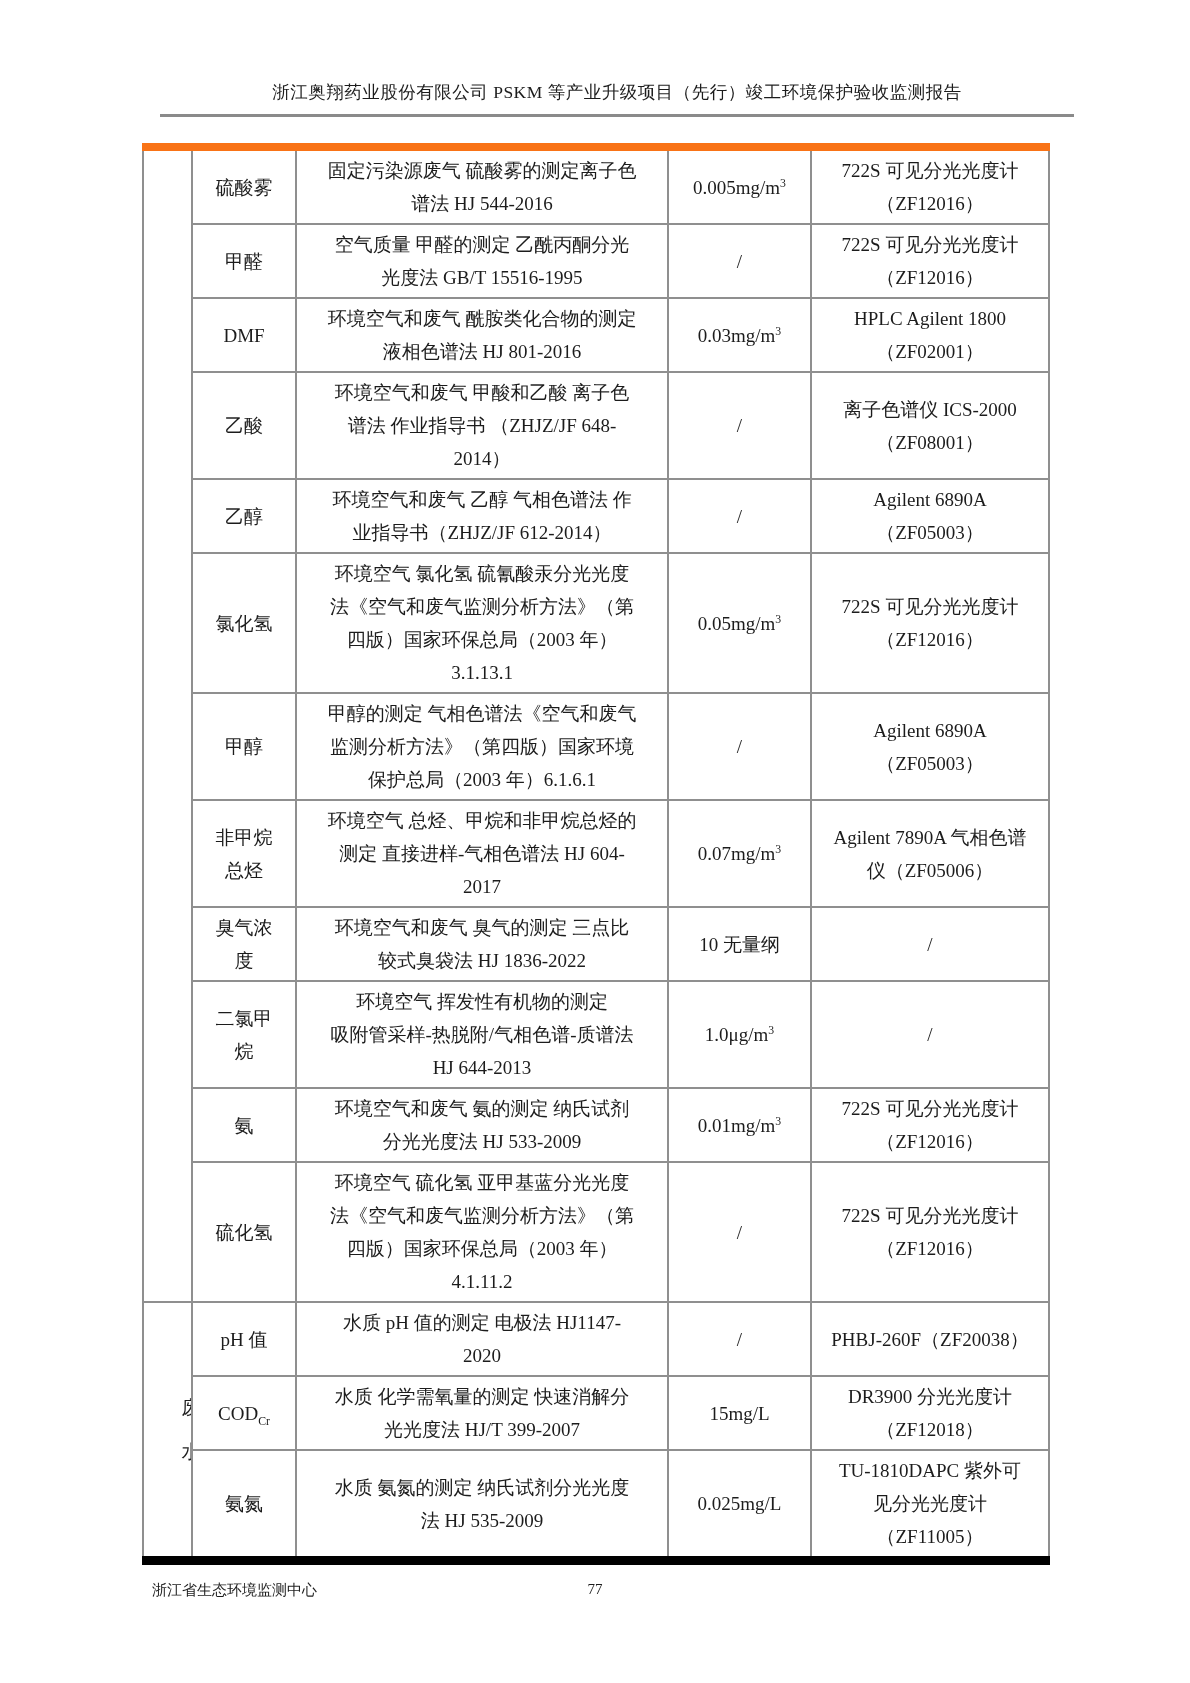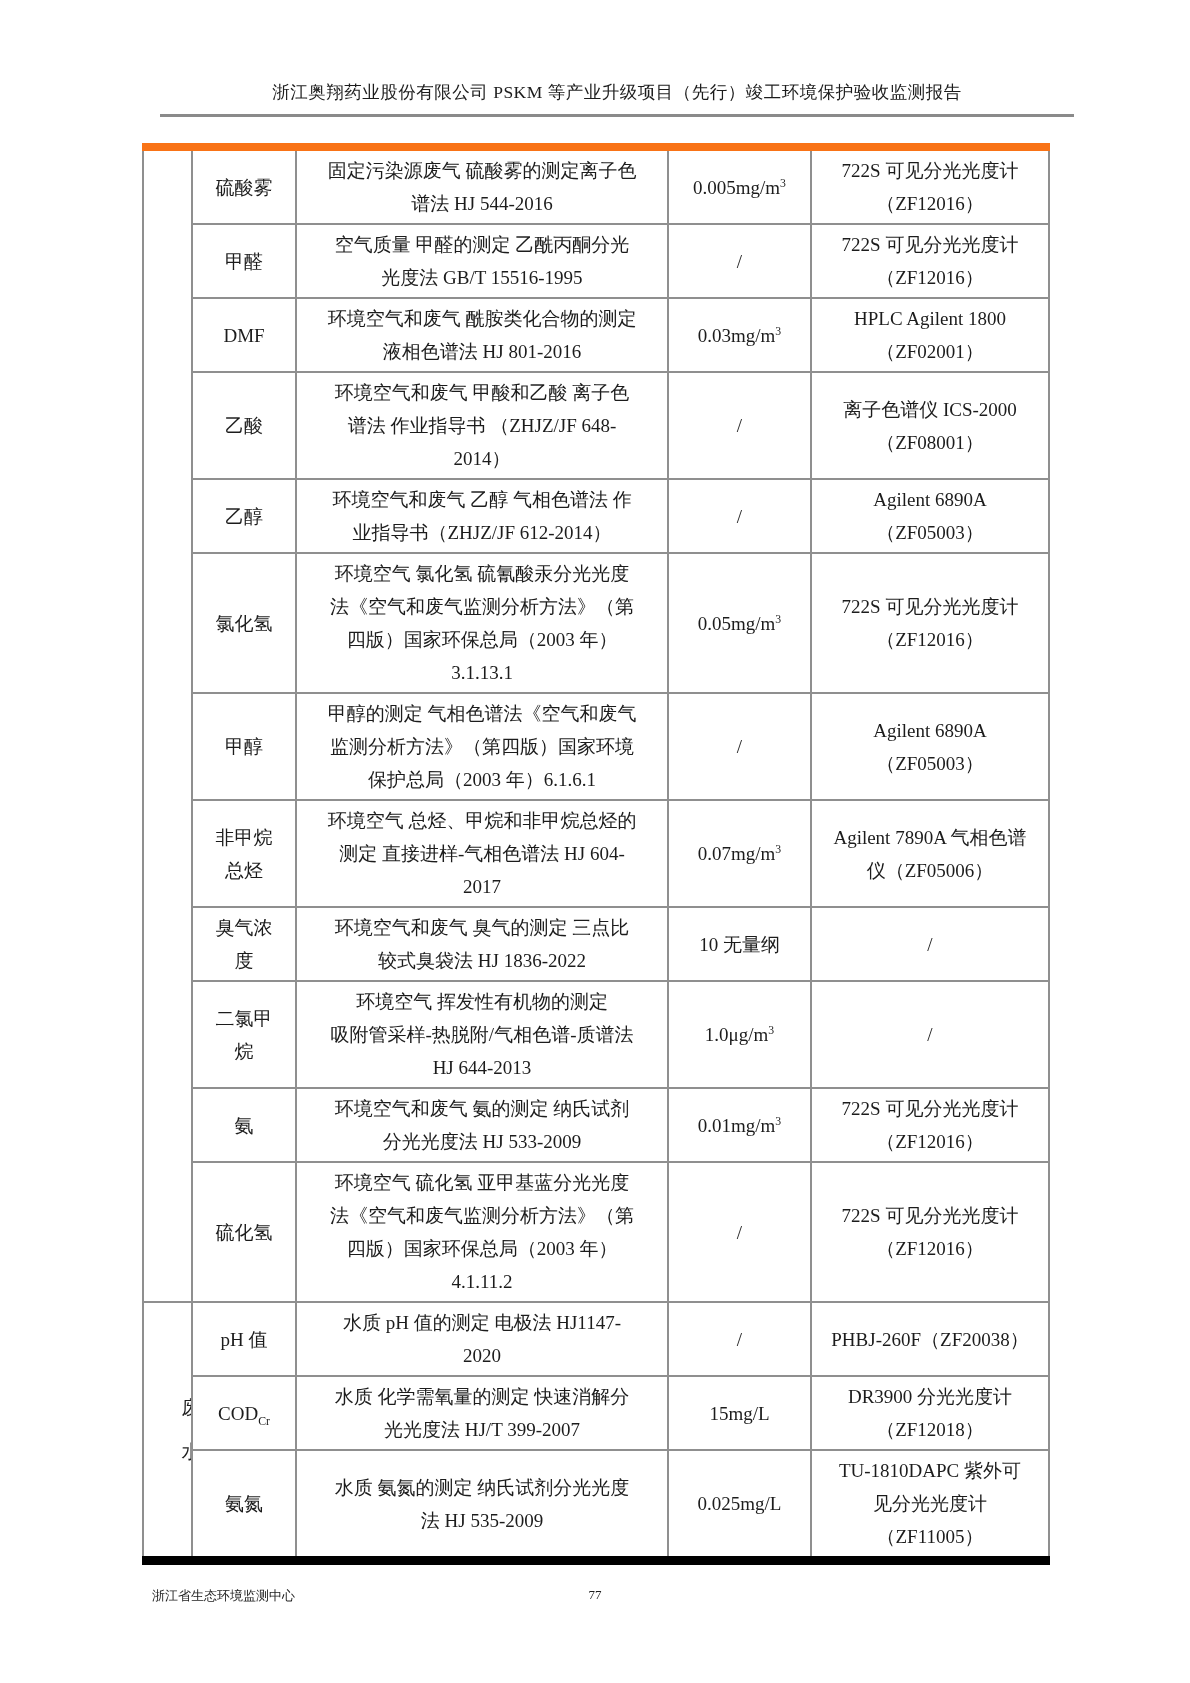--- a/index.html
+++ b/index.html
@@ -47,22 +47,22 @@
     display:inline-block;
     width:1.15em;
     word-break:break-all;
     line-height:2.3;
     margin-left:32px;
   }
   .sup { font-size:0.62em; vertical-align:super; line-height:0; }
   .sub { font-size:0.62em; vertical-align:sub;   line-height:0; }
   .footer {
     position:relative;
-    margin-top:22px;
-    font-size:13px;
+    margin-top:16px;
+    font-size:15px;
     height:30px;
   }
   .footer-org { position:absolute; left:152px; top:0; }
   .page-num   { position:absolute; left:0; right:0; top:0; text-align:center; }
 </style>
 </head>
 <body>
 
 <div class="page">
 

